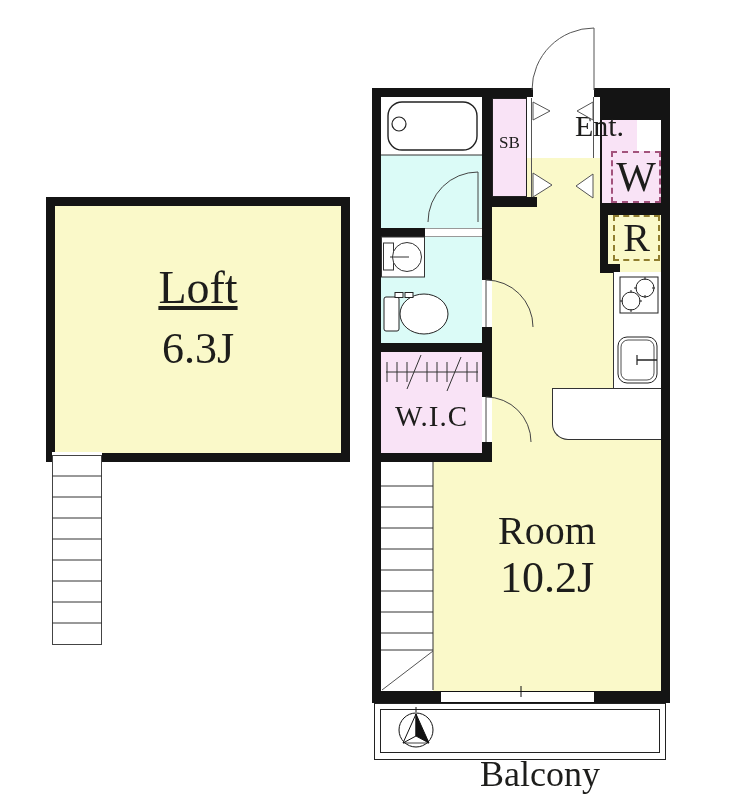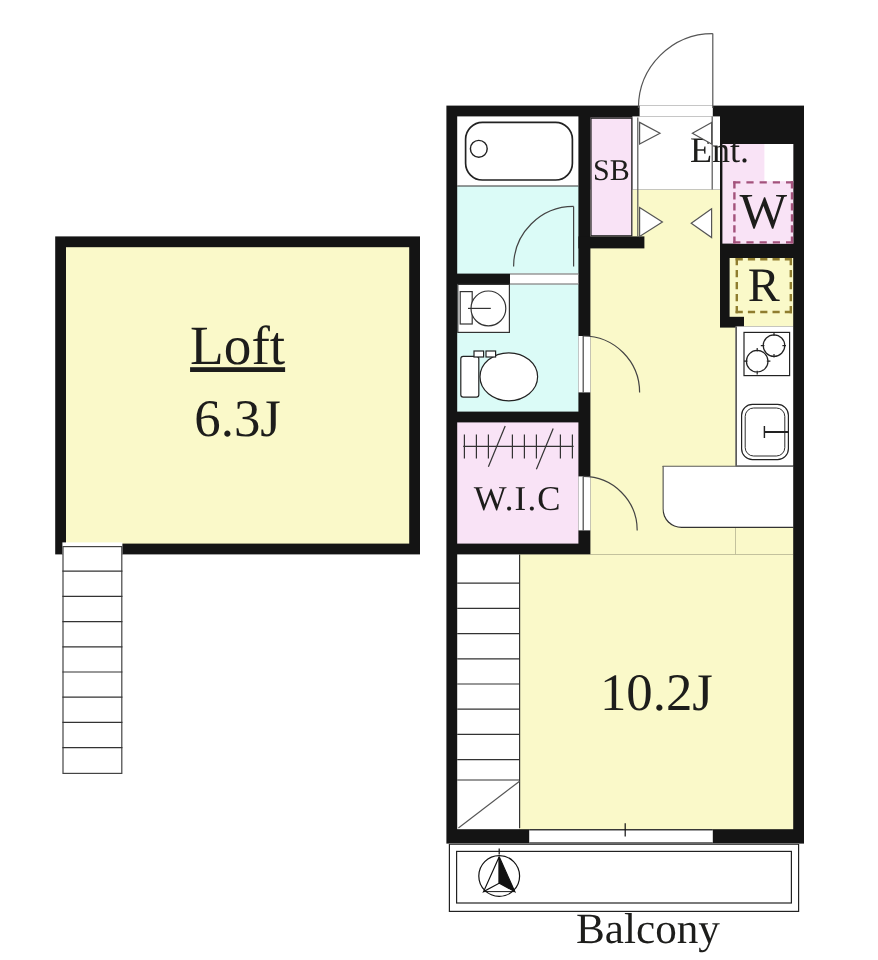--- a/index.html
+++ b/index.html
@@ -43,21 +43,21 @@
   <div class="abs yellow" style="left:492px;top:158px;width:108px;height:304px;"></div>
   <div class="abs yellow" style="left:600px;top:272px;width:13px;height:190px;"></div>
   <div class="abs yellow" style="left:608px;top:215px;width:53px;height:57px;"></div>
   <div class="abs yellow" style="left:613px;top:440px;width:48px;height:22px;"></div>
   <div class="abs yellow" style="left:433px;top:462px;width:228px;height:229px;"></div>
 
   <div class="abs white" style="left:527px;top:97px;width:73px;height:61px;"></div>
   <div class="abs white" style="left:533px;top:88px;width:61px;height:9px;"></div>
 
   <div class="abs pink" style="left:492px;top:98px;width:35px;height:99px;border:1px solid #222;box-sizing:border-box;"></div>
-  <div class="abs label" style="left:492px;top:128px;width:35px;height:30px;font-size:25px;justify-content:center;">
+  <div class="abs label" style="left:492px;top:128px;width:35px;height:30px;font-size:17px;justify-content:center;">
     <span>SB</span>
   </div>
   <div class="abs wall" style="left:482px;top:197px;width:55px;height:10px;"></div>
 
   <div class="abs white" style="left:482px;top:280px;width:10px;height:47px;"></div>
   <div class="abs white" style="left:482px;top:397px;width:10px;height:45px;"></div>
 
   <div class="abs pink" style="left:602px;top:120px;width:59px;height:83px;"></div>
   <div class="abs white" style="left:637px;top:120px;width:24px;height:32px;"></div>
   <div class="abs pink label" style="left:611px;top:151px;width:50px;height:52px;border:2px dashed var(--washer-dash,#a3527c);box-sizing:border-box;font-size:42px;">
@@ -73,20 +73,23 @@
   <div class="abs white" style="left:613px;top:272px;width:48px;height:116px;border-left:1px solid #333;box-sizing:border-box;"></div>
   <div class="abs white" style="left:552px;top:388px;width:109px;height:52px;border:1px solid #333;border-right:none;box-sizing:border-box;border-bottom-left-radius:16px;"></div>
 
   <div class="abs white" style="left:441px;top:691px;width:153px;height:12px;border-top:1.5px solid #111;border-bottom:1.5px solid #111;box-sizing:border-box;"></div>
 
   <div class="abs label" style="left:527px;top:108px;width:73px;height:36px;font-size:30px;padding-left:36px;">
     <span>Ent.</span>
   </div>
   <div class="abs label" style="left:381px;top:398px;width:101px;height:36px;font-size:29px;letter-spacing:1px;">
     <span>W.I.C</span>
+  </div>
+  <div class="abs label" style="left:433px;top:508px;width:228px;height:46px;font-size:40px;">
+    <span>Room</span>
   </div>
   <div class="abs label" style="left:433px;top:556px;width:228px;height:44px;font-size:44px;">
     <span>10.2J</span>
   </div>
 
   <div class="abs white" style="left:374px;top:703px;width:292px;height:57px;border:1.5px solid #222;box-sizing:border-box;"></div>
   <div class="abs" style="left:380px;top:709px;width:280px;height:44px;border:1px solid #222;box-sizing:border-box;"></div>
   <div class="abs label" style="left:440px;top:711px;width:200px;height:40px;font-size:36px;margin-top:44px;">
     <span>Balcony</span>
   </div>

